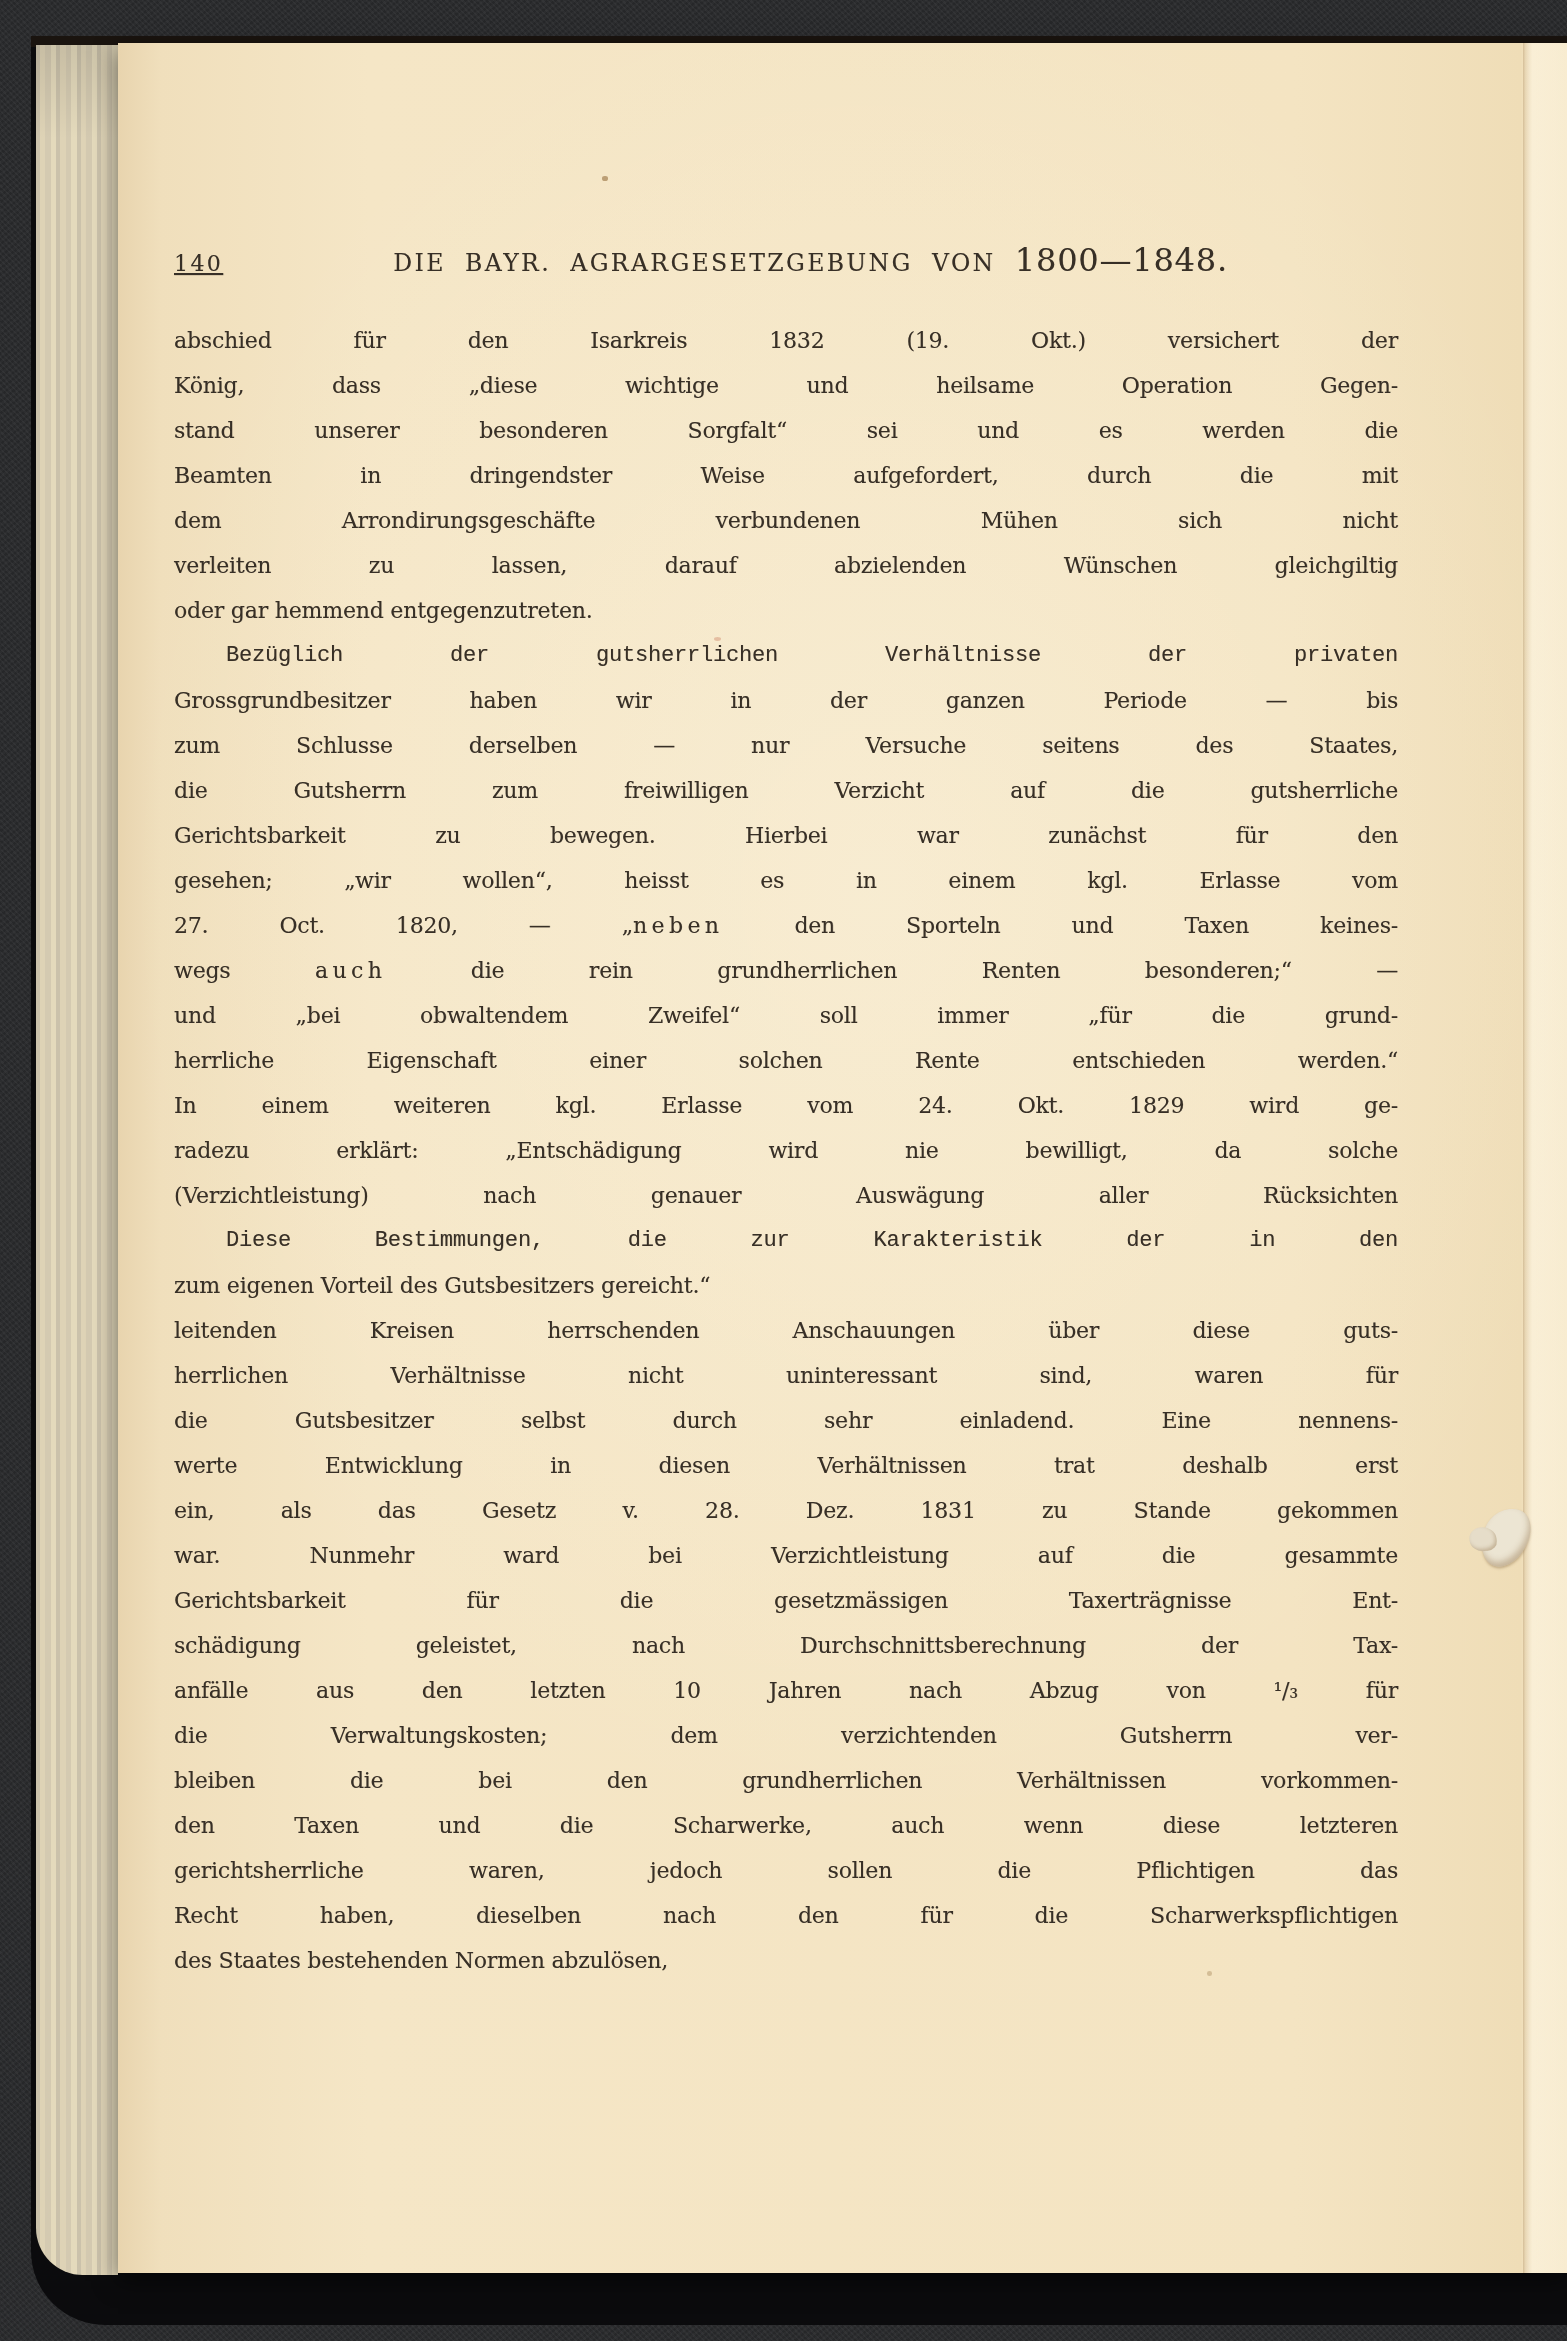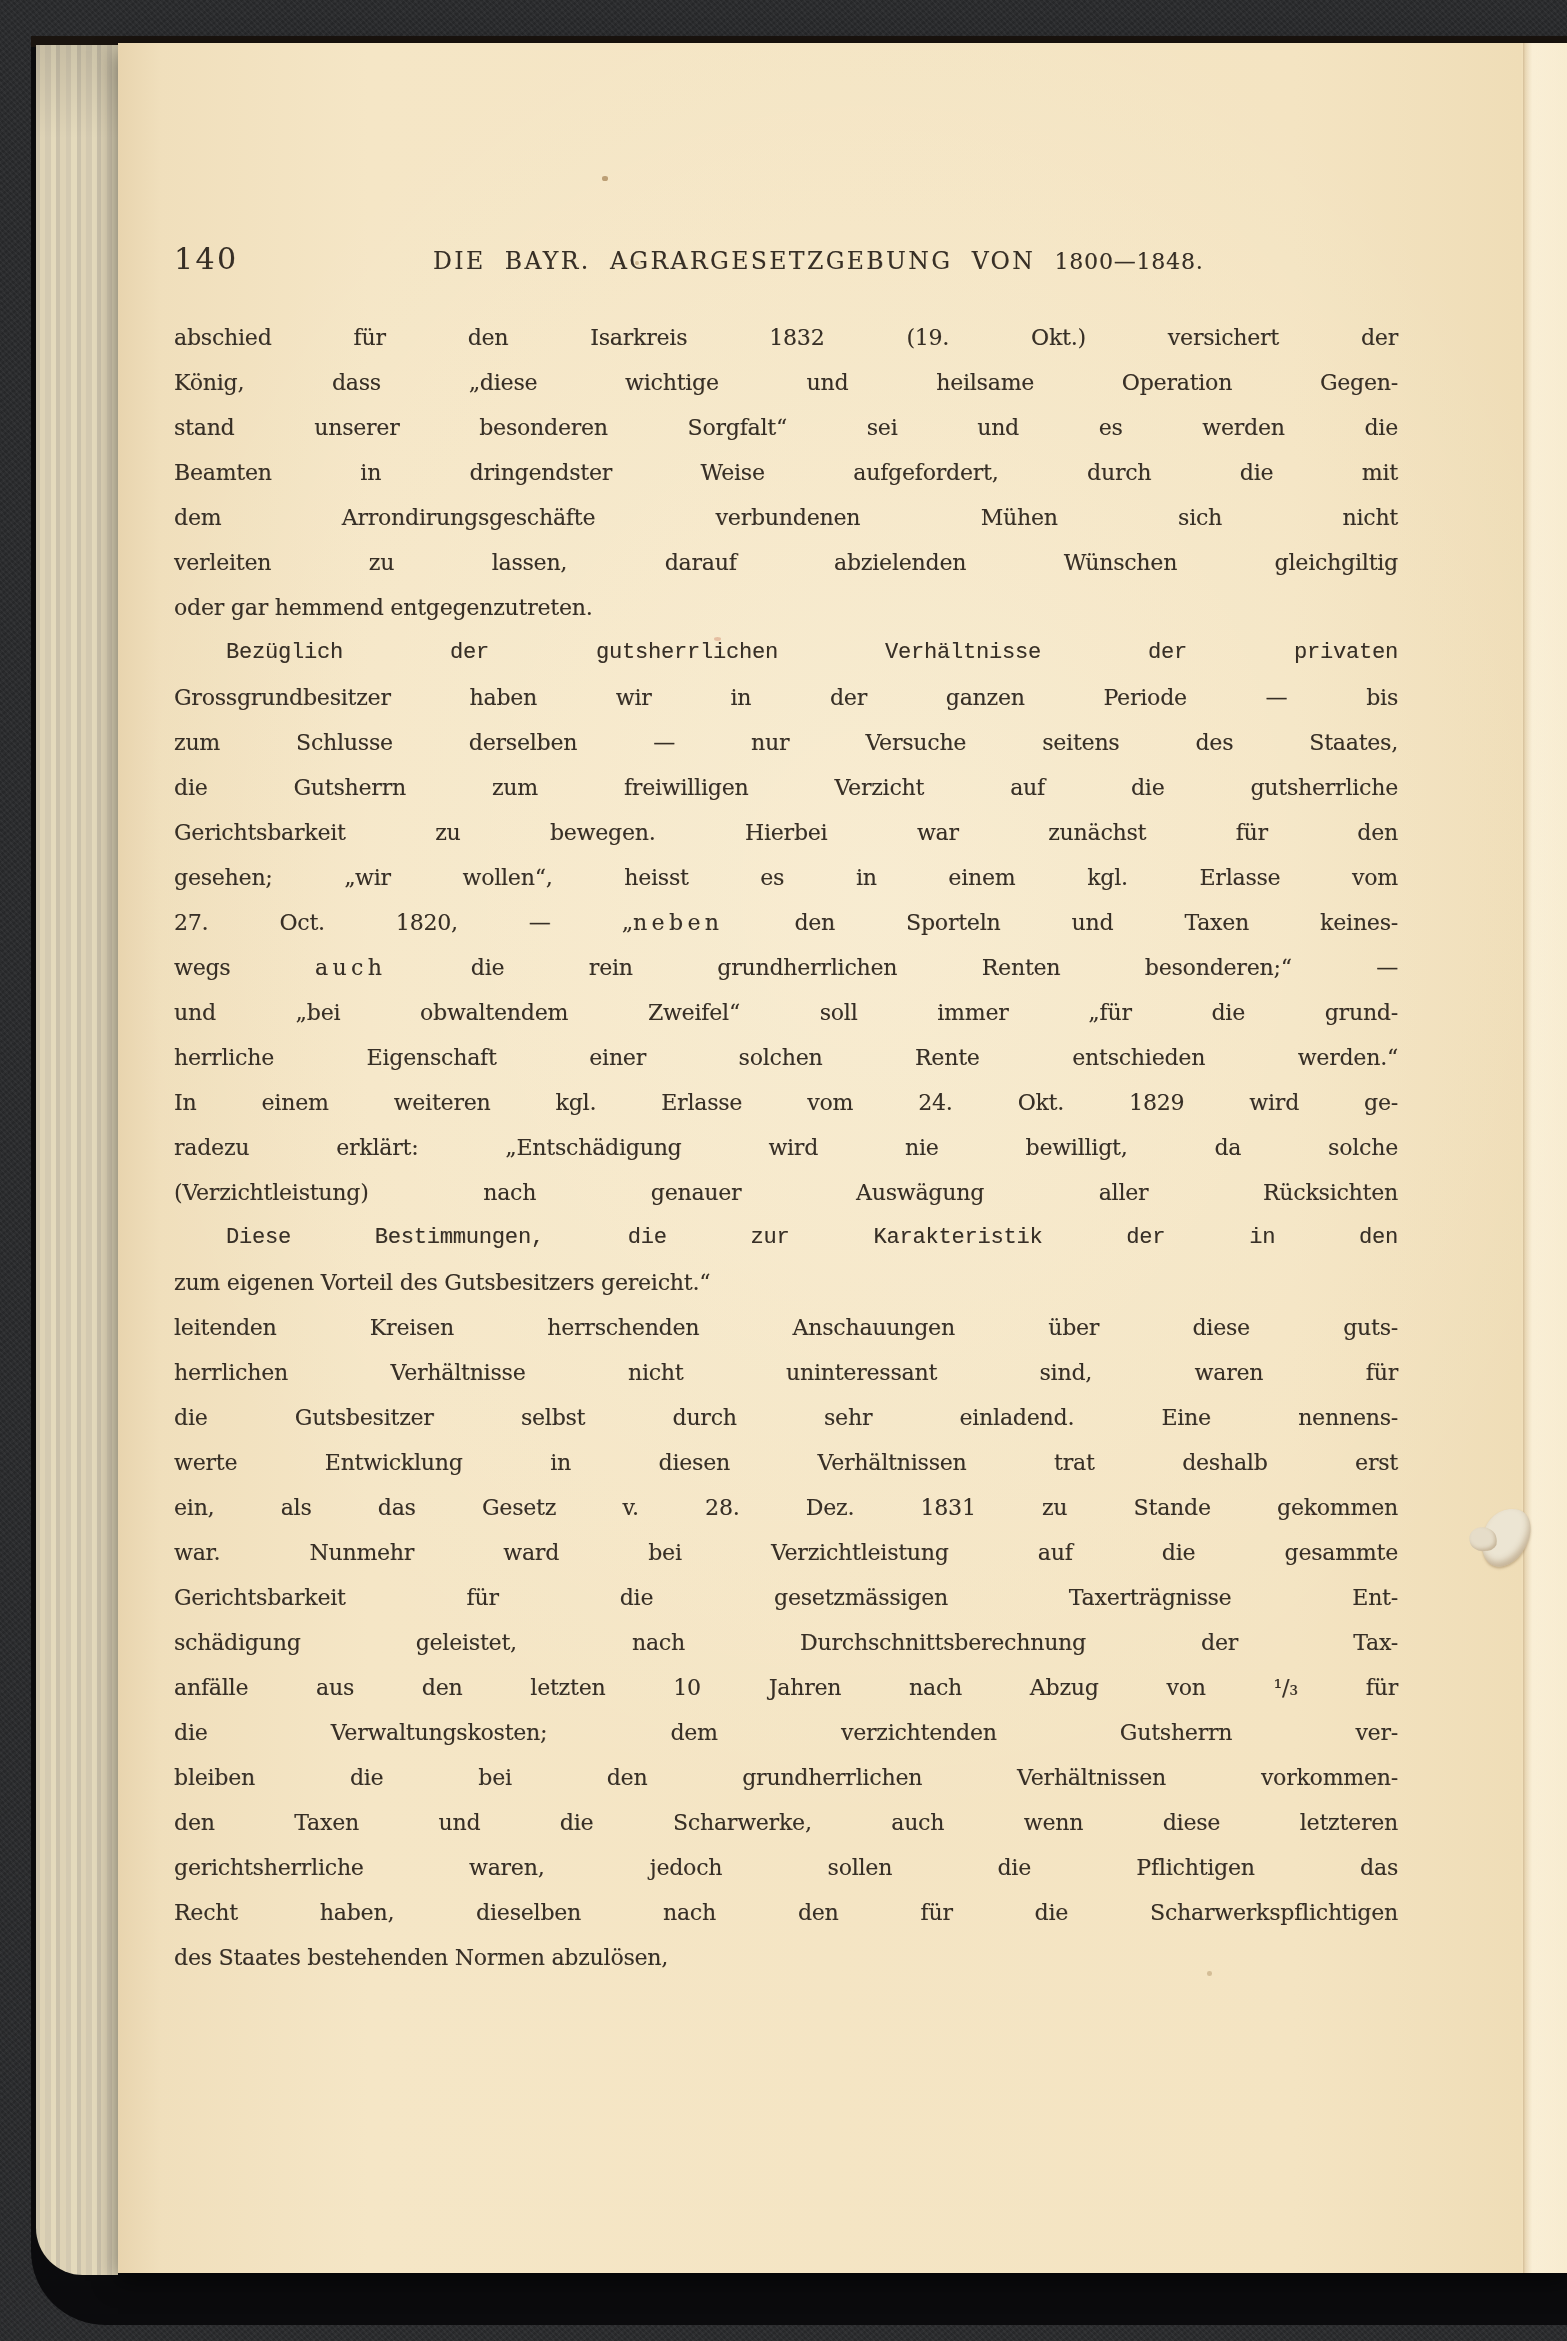--- a/index.html
+++ b/index.html
@@ -74,26 +74,26 @@
 
   .speck { position:absolute; border-radius:50%; }
 
   
   .content {
     position:absolute; left:56px; top:198px; width:1224px;
     color:var(--ink, #372f26);
     text-shadow:0.3px 0.4px 0.5px rgba(55,47,38,0.35);
   }
   .header { display:flex; align-items:baseline; margin:0 0 39px 0; }
-  .pagenum { font-size:30px; letter-spacing:2.4px; }
+  .pagenum { font-size:22px; letter-spacing:2.4px;text-decoration:underline; }
   .running-title {
     flex:1; text-align:center; font-size:23.5px;
     letter-spacing:2.4px; word-spacing:9.4px; white-space:nowrap;
   }
-  .running-title .years { font-size:22px; letter-spacing:0.8px; }
+  .running-title .years { font-size:32px; letter-spacing:0.8px; }
 
   .lines { font-size:22px; line-height:45px; letter-spacing:-0.2px; }
   .line { text-align:justify; text-align-last:justify; height:45px; }
   .line.indent { text-indent:52px;font-family:Liberation Mono, monospace; }
   .line.end { text-align-last:left; }
   .sp { letter-spacing:0.20em; }
 </style>
 </head>
 <body>
 

